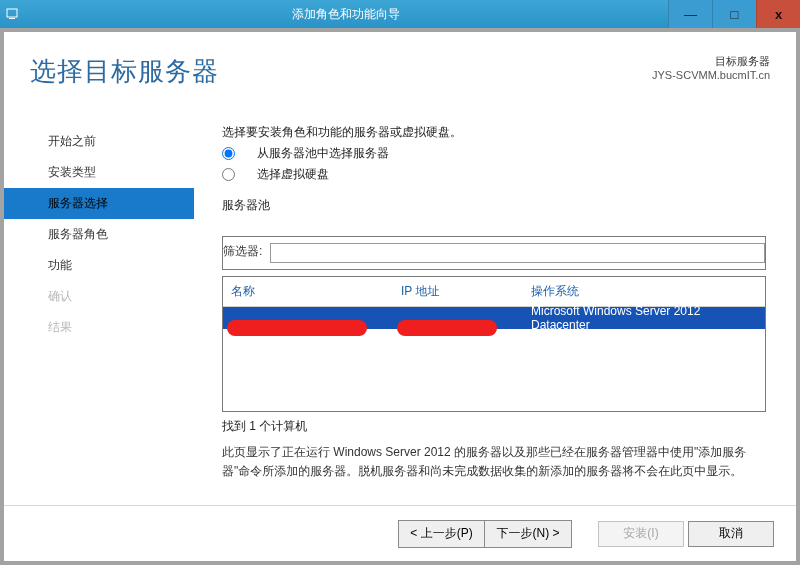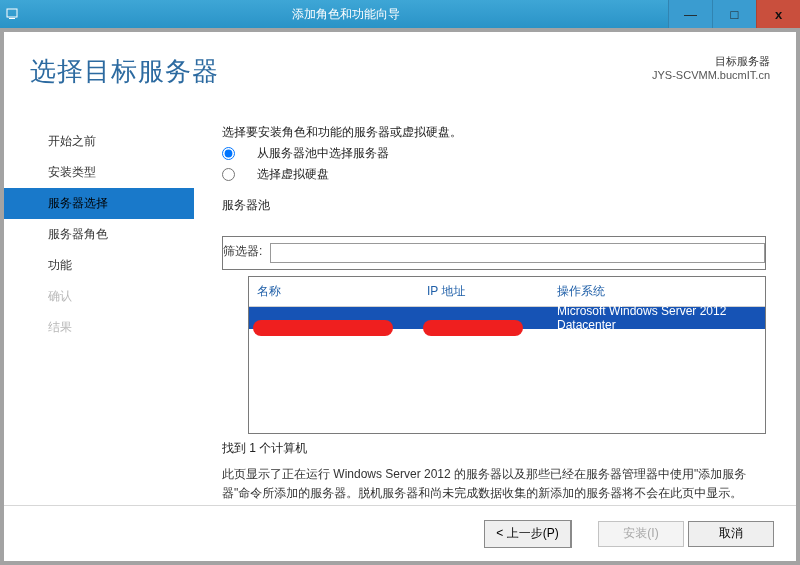--- a/index.html
+++ b/index.html
@@ -22,21 +22,21 @@
 .sidebar .step.selected { background: #1979ca; color: #000000; }
 .sidebar .step.disabled { color: #b8b8b8; }
 .main { flex: 1; padding: 12px 30px 0 28px; font-size: 12px; color:#222; }
 .instr { margin-bottom: 2px; }
 .radiorow { display:flex; align-items:center; gap:22px; margin: 4px 0 4px 0; }
 .radiorow input { margin: 0; }
 .pool-label { margin-top: 14px; margin-bottom: 22px; }
 .filterbox { border: 1px solid #7a7a7a; padding: 6px 0; display:flex; align-items:flex-start; gap:8px; }
 .filterbox label { font-size:12px; color:#333; }
 .filterbox input { flex:1; border:1px solid #999; height:20px; padding:0 4px; font-size:12px; }
-.grid { border:1px solid #7a7a7a; margin-top:6px; height: 158px; overflow:hidden;margin-left:26px; }
+.grid { border:1px solid #7a7a7a; margin-top:6px; height: 136px; overflow:hidden; }
 .grid-head { display:flex; font-size:12px; color:#1f5fa8; padding: 6px 8px; border-bottom:1px solid #d0d0d0; }
 .col-name { width: 170px; }
 .col-ip { width: 130px; }
 .col-os { flex:1; }
 .grid-row { display:flex; align-items:center; font-size:12px; height:22px; padding: 0 8px; color:#fff; background:#1653b5; }
 .grid-row .col-name, .grid-row .col-ip { position:relative; }
 .redact { position:absolute; left:-4px; top:2px; height:16px; background:#ef1f1f; border-radius:8px; }
 .redact.n { width: 140px; }
 .redact.i { width: 100px; }
 .foundline { margin-top:6px; font-size:12px; }
@@ -124,18 +124,19 @@
       </div>
 
       <div class="foundline">找到 1 个计算机</div>
       <div class="explain">此页显示了正在运行 Windows Server 2012 的服务器以及那些已经在服务器管理器中使用"添加服务器"命令所添加的服务器。脱机服务器和尚未完成数据收集的新添加的服务器将不会在此页中显示。</div>
     </div>
   </div>
 
   <div class="footer">
     <div class="navpair">
       <div class="btn">&lt; 上一步(P)</div>
+      <div class="btn">下一步(N) &gt;</div>
     </div>
     <div class="gap"></div>
     <div class="btn disabled">安装(I)</div>
     <div class="btn">取消</div>
   </div>
 </div>
 
 </body></html>

